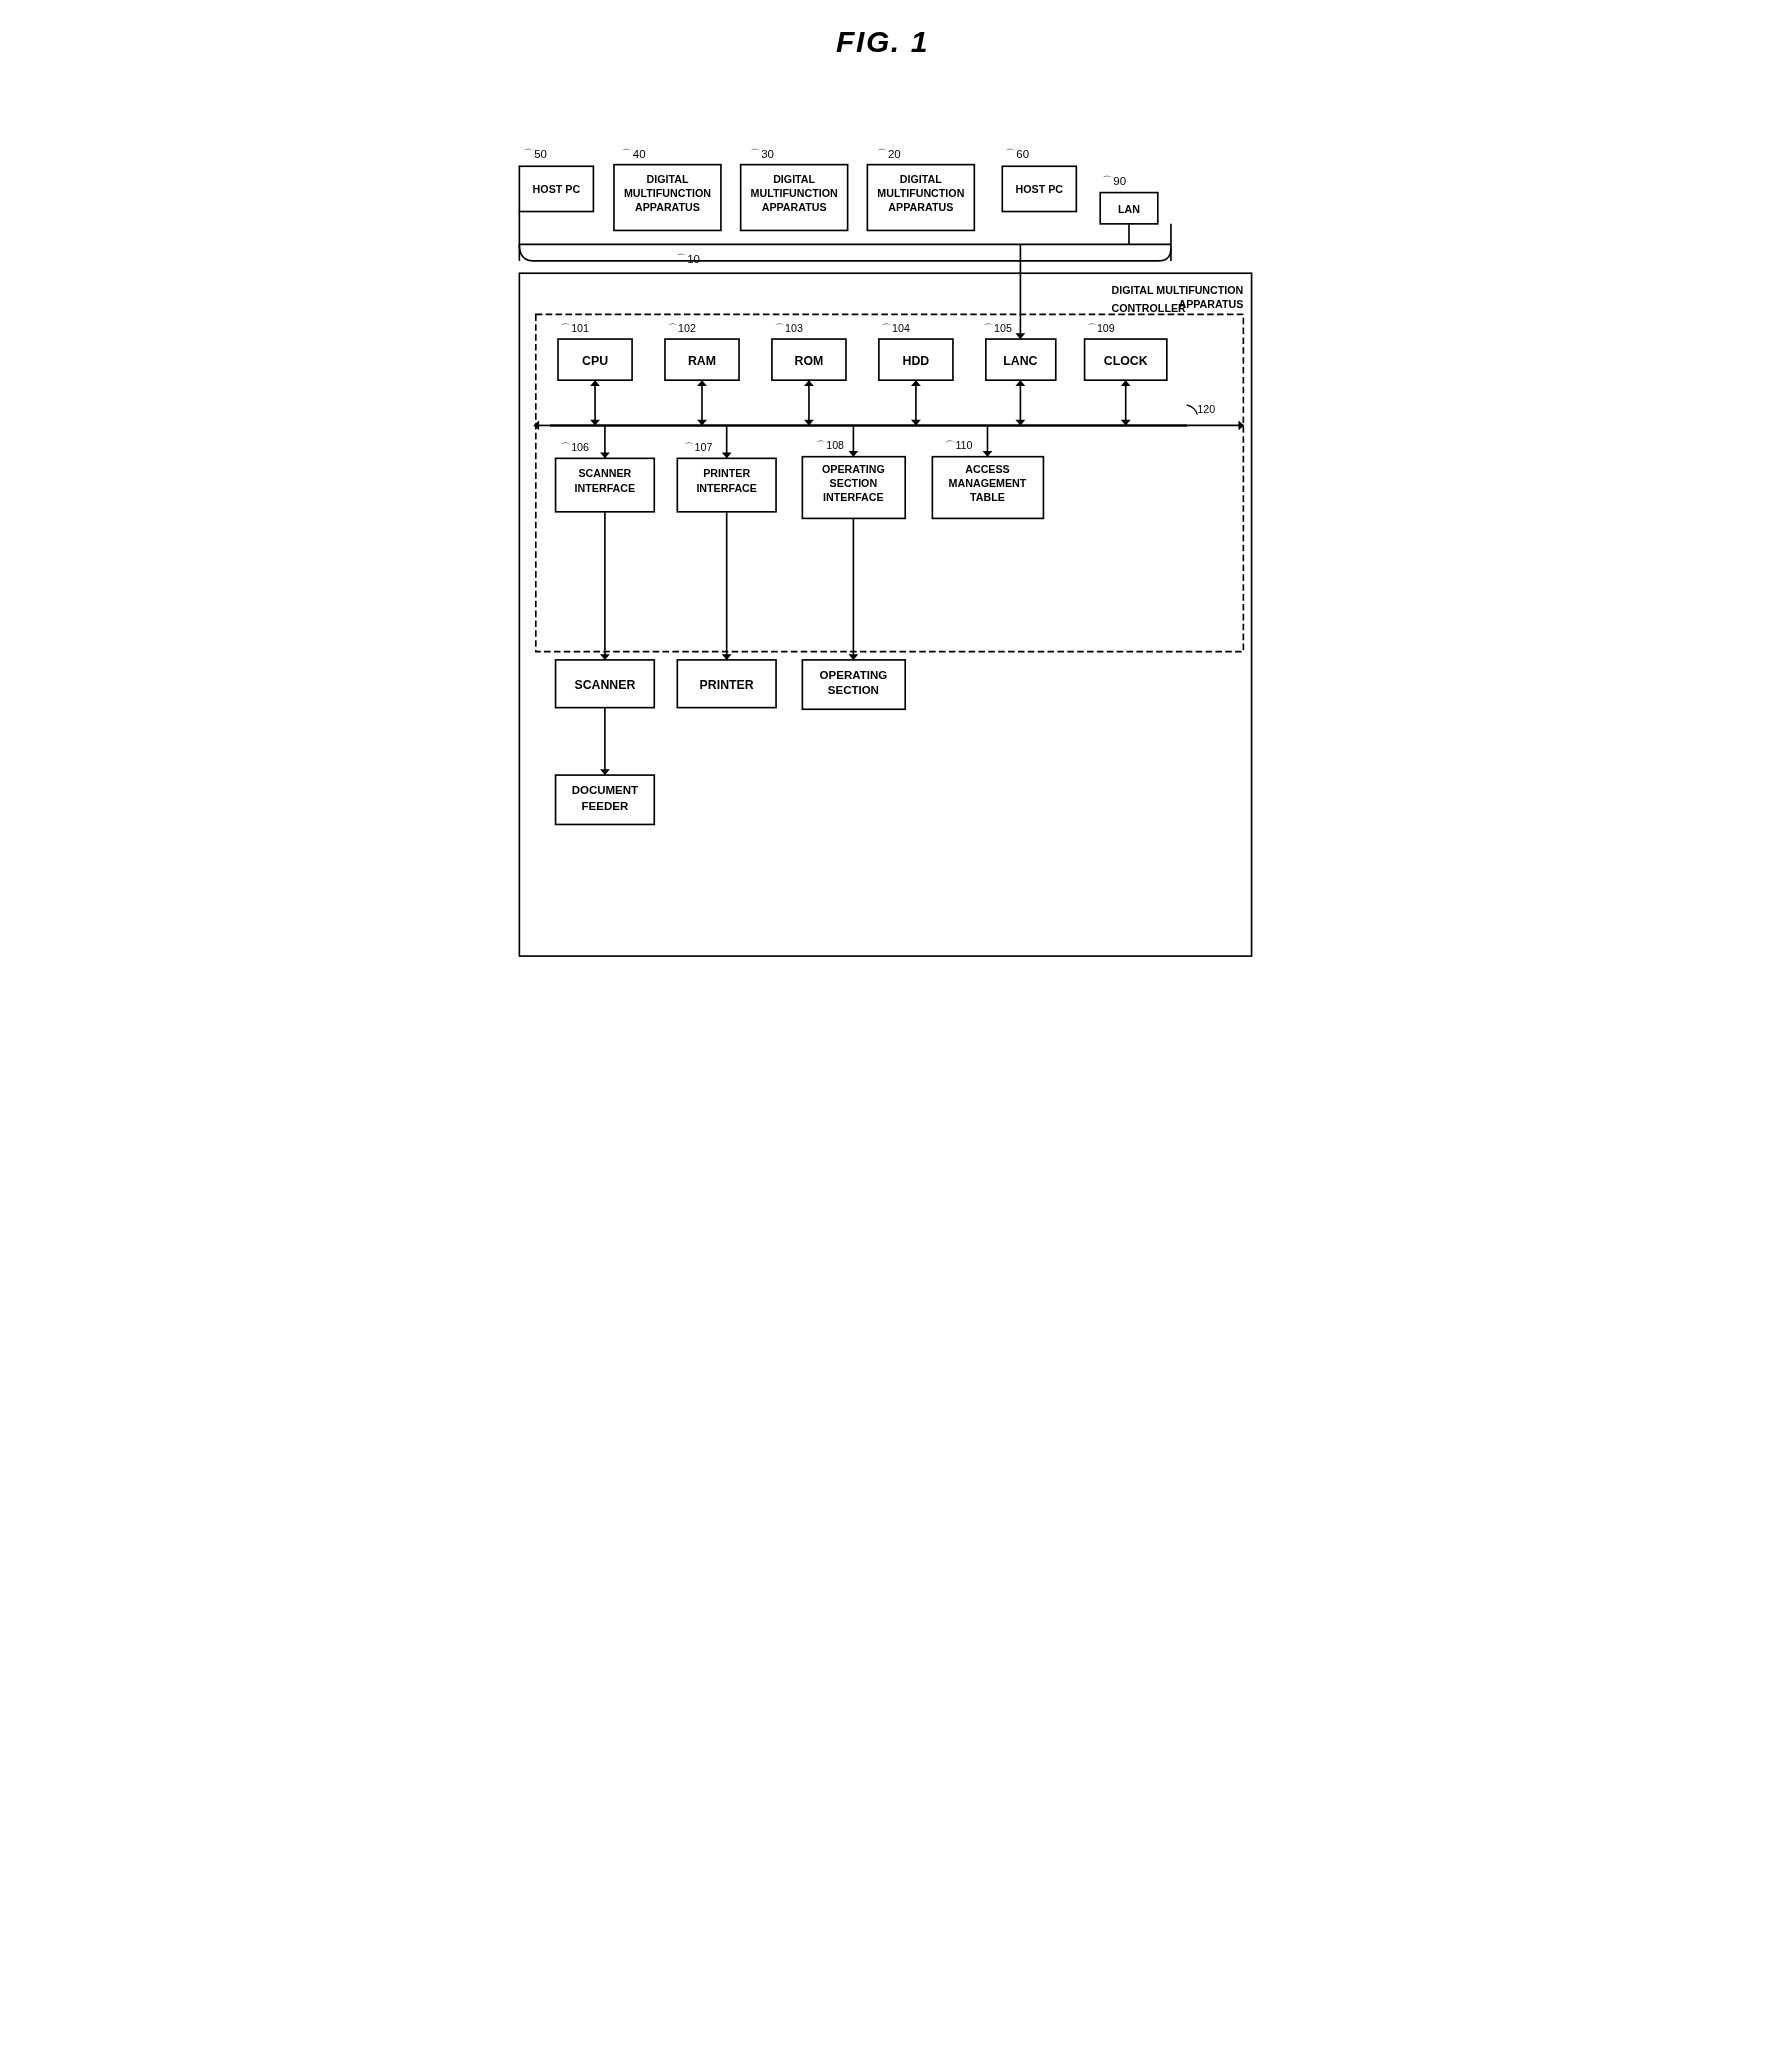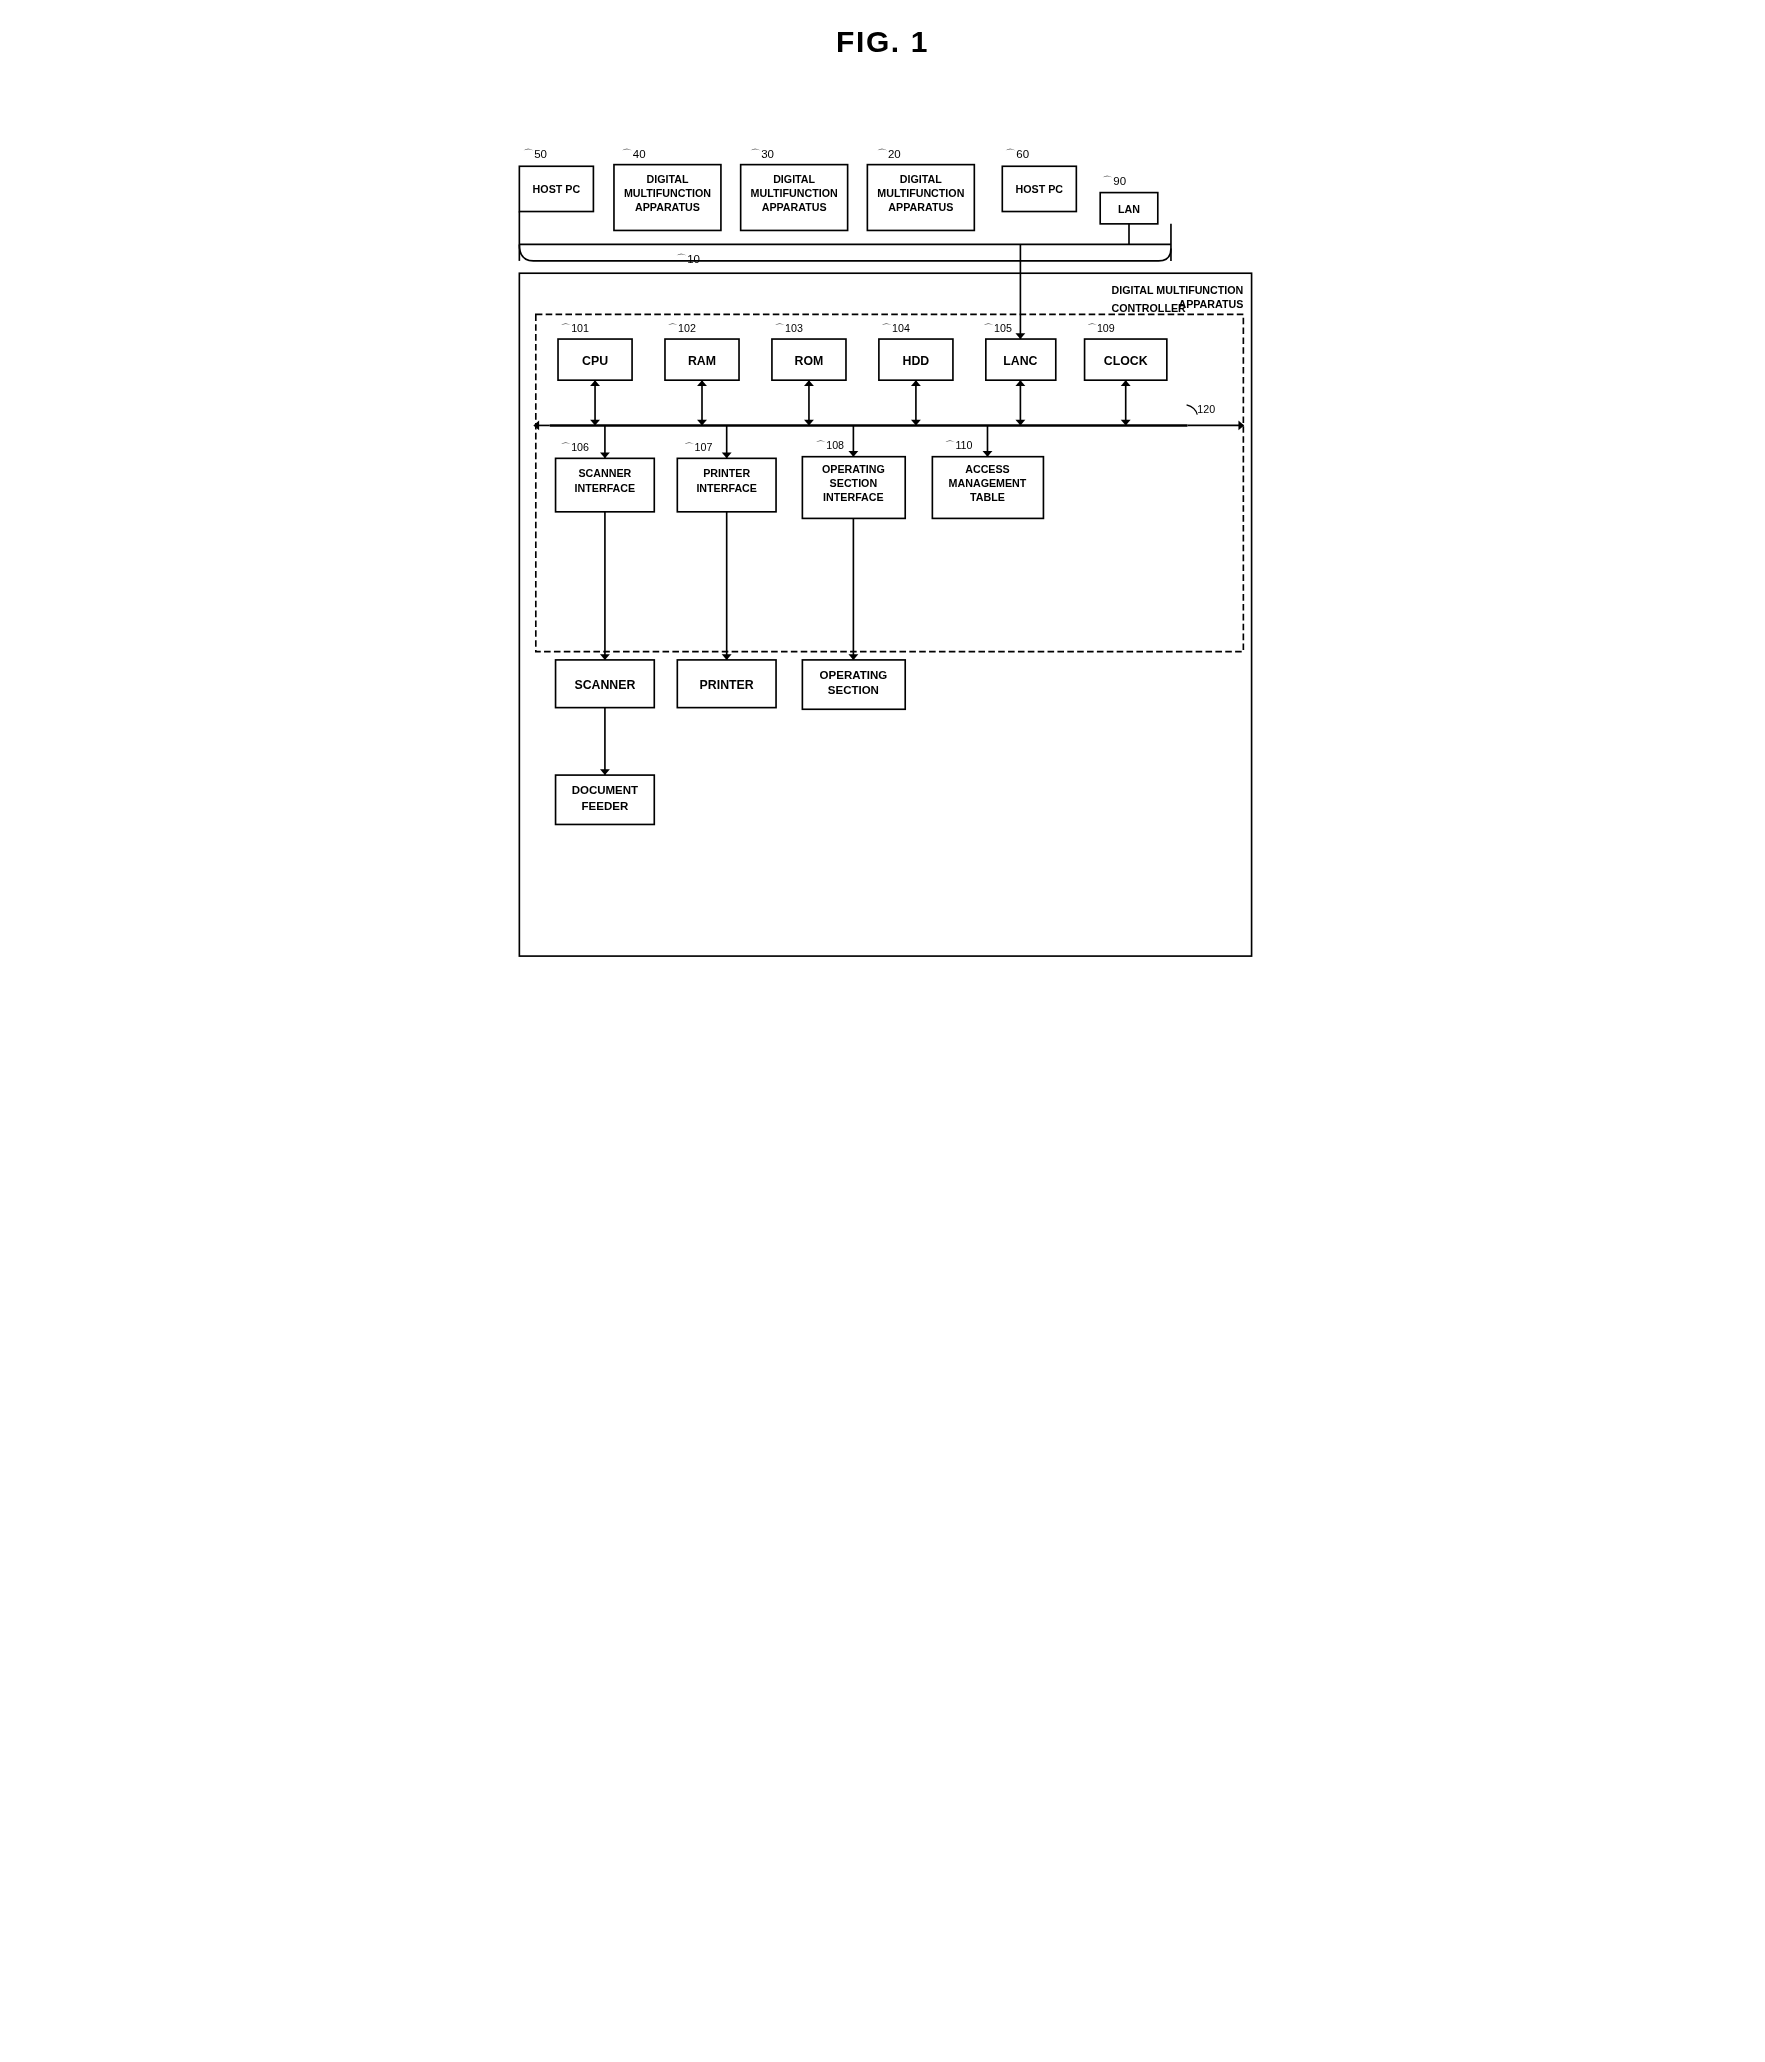--- a/index.html
+++ b/index.html
@@ -8,20 +8,21 @@
       font-family: Arial, sans-serif;
       display: flex;
       flex-direction: column;
       align-items: center;
       padding: 25px 16.4px;
       min-height: 100vh;
     }
     .page-title {
       font-size: 30px;
       font-weight: bold;
+      font-style: italic;
       margin-bottom: 25px;
       letter-spacing: 1.6px;
     }
 
     
     .full-diagram {
       width: 790px;
       font-family: Arial, sans-serif;
     }
 

